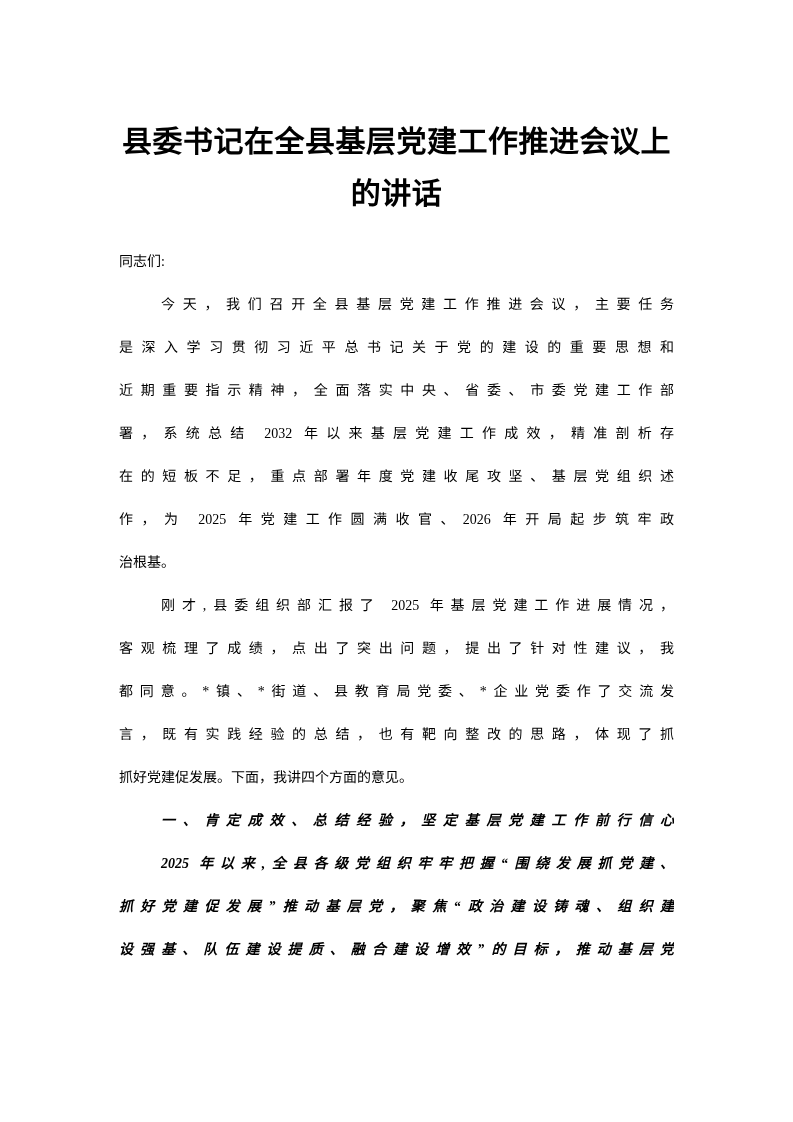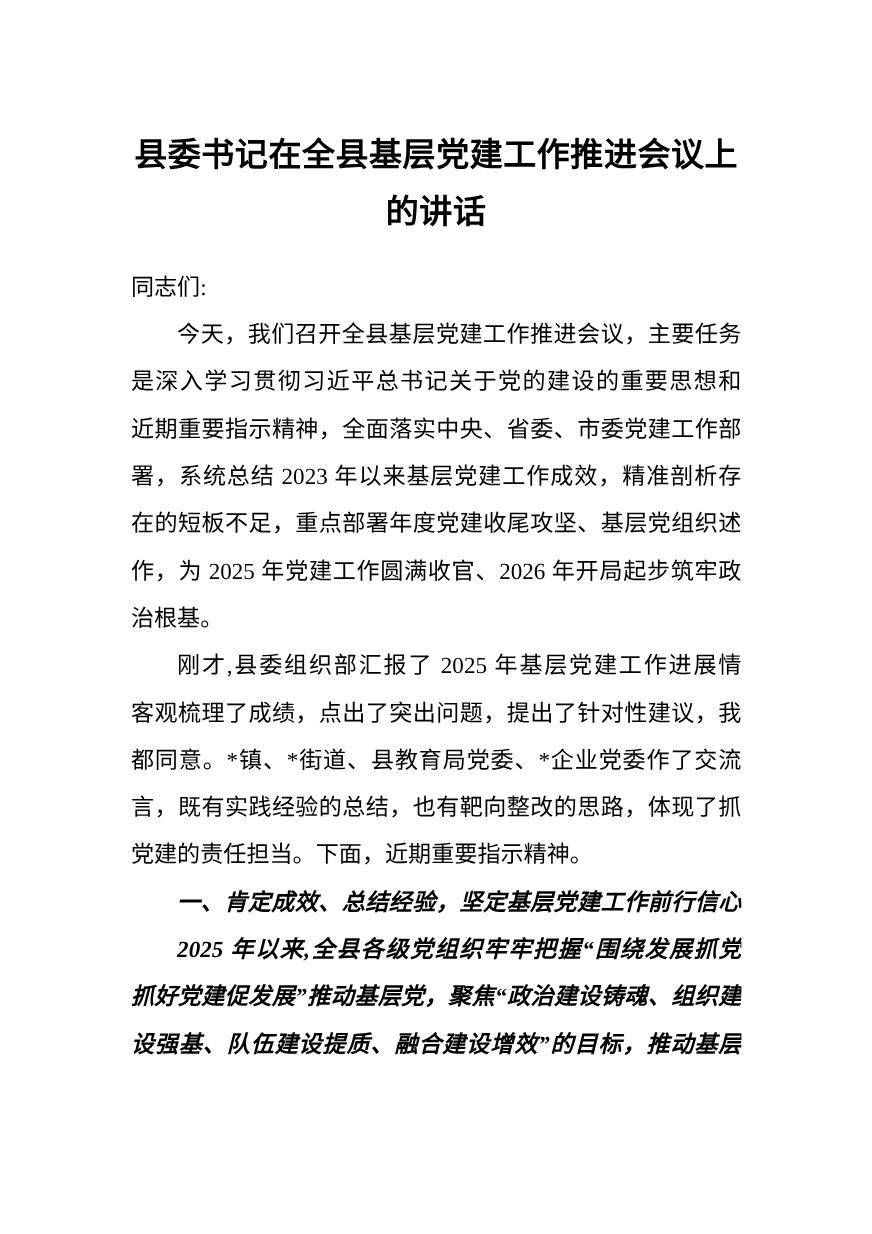--- a/index.html
+++ b/index.html
@@ -26,21 +26,21 @@
     font-weight: 700;
     line-height: 52px;
     text-align: center;
     letter-spacing: 0.5px;
     margin-bottom: 20px;
   }
   .doc-title .t-line {
     height: 52px;
   }
   .body-text .line {
-    font-size: 21px;
+    font-size: 14px;
     line-height: 43px;
     height: 43px;
     text-align: justify;
     text-align-last: justify;
     text-justify: inter-character;
     overflow: hidden;
   }
   .body-text .line.end {
     text-align-last: left;
   }
@@ -62,30 +62,30 @@
     <div class="t-line">的讲话</div>
   </div>
 
   <div class="body-text">
 
     <div class="line end">同志们:</div>
 
     <div class="line indent">今天，我们召开全县基层党建工作推进会议，主要任务</div>
     <div class="line">是深入学习贯彻习近平总书记关于党的建设的重要思想和</div>
     <div class="line">近期重要指示精神，全面落实中央、省委、市委党建工作部</div>
-    <div class="line">署，系统总结 2023 年以来基层党建工作成效，精准剖析存</div>
+    <div class="line">署，系统总结 2032 年以来基层党建工作成效，精准剖析存</div>
     <div class="line">在的短板不足，重点部署年度党建收尾攻坚、基层党组织述</div>
     <div class="line">作，为 2025 年党建工作圆满收官、2026 年开局起步筑牢政</div>
     <div class="line end">治根基。</div>
 
     <div class="line indent">刚才,县委组织部汇报了 2025 年基层党建工作进展情况，</div>
     <div class="line">客观梳理了成绩，点出了突出问题，提出了针对性建议，我</div>
     <div class="line">都同意。*镇、*街道、县教育局党委、*企业党委作了交流发</div>
     <div class="line">言，既有实践经验的总结，也有靶向整改的思路，体现了抓</div>
-    <div class="line end">党建的责任担当。下面，近期重要指示精神。</div>
+    <div class="line end">抓好党建促发展。下面，我讲四个方面的意见。</div>
 
     <div class="line indent kai">一、肯定成效、总结经验，坚定基层党建工作前行信心</div>
 
     <div class="line indent kai">2025 年以来,全县各级党组织牢牢把握“围绕发展抓党建、</div>
     <div class="line kai">抓好党建促发展”推动基层党，聚焦“政治建设铸魂、组织建</div>
     <div class="line kai">设强基、队伍建设提质、融合建设增效”的目标，推动基层党</div>
 
   </div>
 
 </div>

